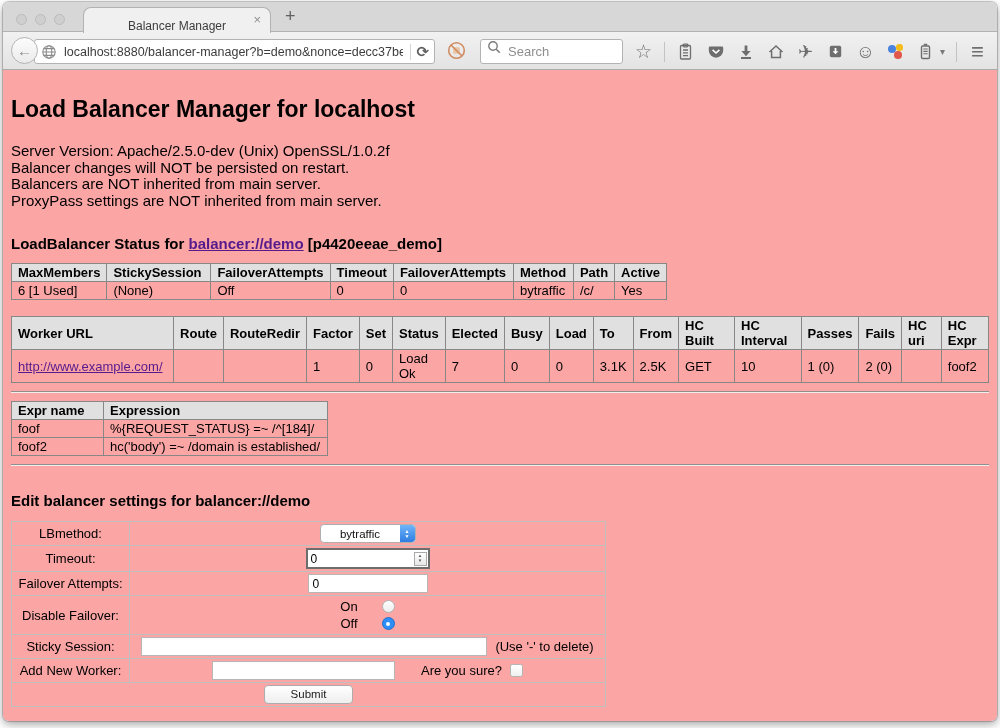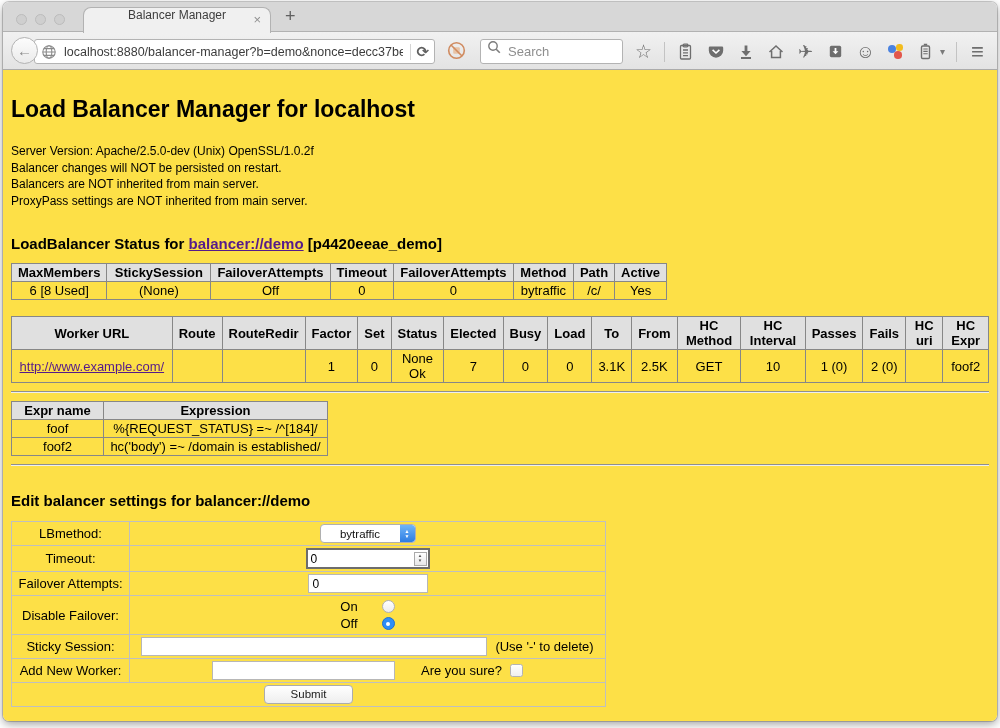--- a/index.html
+++ b/index.html
@@ -13,21 +13,21 @@
     border-radius:6px; overflow:hidden; background:#fff;
     box-shadow:0 3px 10px rgba(0,0,0,.38), 0 0 0 1px rgba(0,0,0,.18);
   }
   
   .tabbar { position:absolute; top:0; left:0; right:0; height:30px; background:#d7d7d7; border-bottom:1px solid #b2b2b2; }
   .traffic { position:absolute; left:13px; top:12px; display:flex; gap:8px; }
   .dot { width:11px; height:11px; border-radius:50%; background:#cfcfcf; border:1px solid #bcbcbc; }
   .tab {
     position:absolute; left:80px; top:5px; width:188px; height:26px; z-index:2;
     background:#f0f0f0; border:1px solid #b2b2b2; border-bottom:none;
-    border-radius:8px 8px 0 0; display:flex; align-items:flex-start; justify-content:center;
+    border-radius:8px 8px 0 0; display:flex; align-items:flex-end; justify-content:center;
     font-size:12px; color:#3d3d3d;
   }
   .tab-close { position:absolute; right:9px; top:5px; color:#909090; font-size:13px; line-height:13px; }
   .newtab { position:absolute; left:282px; top:4px; font-size:18px; color:#606060; }
   
   .toolbar { position:absolute; top:30px; left:0; right:0; height:38px;
     background:linear-gradient(#f1f1f1,#e3e3e3); border-bottom:1px solid #ababab; }
   .back {
     position:absolute; left:8px; top:5px; width:27px; height:27px; border-radius:50%;
     border:1px solid #b3b3b3; background:linear-gradient(#fcfcfc,#ebebeb);
@@ -49,27 +49,27 @@
   .search-input { flex:1; border:none; outline:none; background:transparent; font-size:13px; color:#444; min-width:0;
     font-family:"Liberation Sans","DejaVu Sans",sans-serif; }
   .search-input::placeholder { color:#8e8e8e; }
   .toolicons { position:absolute; left:631px; top:6px; height:27px; display:flex; align-items:center; gap:11px; color:#6e6e6e; }
   .ticon { display:flex; align-items:center; justify-content:center; width:19px; height:22px; font-size:18px; color:#6e6e6e; }
   .tsep { width:1px; height:20px; background:#c3c3c3; }
   .caret { font-size:10px; color:#7a7a7a; margin-left:-6px; }
   .dots { position:relative; width:19px; height:19px; }
   .dots span { position:absolute; border-radius:50%; }
   
-  .content { position:absolute; top:68px; left:0; right:0; bottom:0; background:#fde047; padding:0 8px; overflow:hidden; color:#000; }
+  .content { position:absolute; top:68px; left:0; right:0; bottom:0; background:#fca5a5; padding:0 8px; overflow:hidden; color:#000; }
   h1.pgtitle { font-size:23px; font-weight:bold; margin:26px 0 20px 0; }
-  .info-line { font-size:12px; line-height:16.5px; }
+  .info-line { font-size:15px; line-height:16.5px; }
   .h3 { font-size:15px; font-weight:bold; margin:26px 0 11px 0; }
   a.plink { color:#551a8b; text-decoration:underline; }
   table.dt { border-collapse:collapse; font-size:13px; }
-  table.dt th, table.dt td { border:1px solid #878787; padding:1px 6px; text-align:center; height:18px; }
+  table.dt th, table.dt td { border:1px solid #878787; padding:1px 6px; text-align:left; height:18px; }
   table.dt th { background:#e0e0e0; font-weight:bold; }
   td.lalign { text-align:left; }
   .gap16 { height:16px; }
   hr.rule { border:none; border-top:1px solid #8f8f8f; border-bottom:1px solid #efefef; height:0; margin:8px 0; }
   
   table.formt { border-collapse:collapse; width:595px; font-size:13px; margin-top:12px; border:1px solid #8a8a8a; }
   table.formt td { border:1px solid #bfbfbf; padding:2px 4px; text-align:center; height:22px; }
   td.lblcol { width:118px; }
   .sel { display:inline-flex; align-items:center; width:96px; height:19px; border:1px solid #b0b0b0;
     border-radius:4px; background:#fff; vertical-align:middle; overflow:hidden; }
@@ -236,21 +236,21 @@
         <th style="width:94px">MaxMembers</th>
         <th style="width:104px">StickySession</th>
         <th style="width:110px">FailoverAttempts</th>
         <th style="width:62px">Timeout</th>
         <th style="width:120px">FailoverAttempts</th>
         <th style="width:60px">Method</th>
         <th style="width:38px">Path</th>
         <th style="width:50px">Active</th>
       </tr>
       <tr>
-        <td>6 [8 Used]</td>
+        <td>6 [1 Used]</td>
         <td>(None)</td>
         <td>Off</td>
         <td>0</td>
         <td>0</td>
         <td>bytraffic</td>
         <td>/c/</td>
         <td>Yes</td>
       </tr>
     </tbody>
       </table>
@@ -264,34 +264,34 @@
         <th style="width:44px">Route</th>
         <th style="width:74px">RouteRedir</th>
         <th style="width:48px">Factor</th>
         <th style="width:30px">Set</th>
         <th style="width:52px">Status</th>
         <th style="width:52px">Elected</th>
         <th style="width:38px">Busy</th>
         <th style="width:38px">Load</th>
         <th style="width:36px">To</th>
         <th style="width:42px">From</th>
-        <th style="width:74px">HC Method</th>
+        <th style="width:74px">HC Built</th>
         <th style="width:76px">HC Interval</th>
         <th style="width:48px">Passes</th>
         <th style="width:38px">Fails</th>
         <th style="width:50px">HC uri</th>
         <th style="width:54px">HC Expr</th>
       </tr>
       <tr>
         <td class="lalign"><a class="plink" href="#">http://www.example.com/</a></td>
         <td></td>
         <td></td>
         <td>1</td>
         <td>0</td>
-        <td>None Ok</td>
+        <td>Load Ok</td>
         <td>7</td>
         <td>0</td>
         <td>0</td>
         <td>3.1K</td>
         <td>2.5K</td>
         <td>GET</td>
         <td>10</td>
         <td>1 (0)</td>
         <td>2 (0)</td>
         <td></td>

